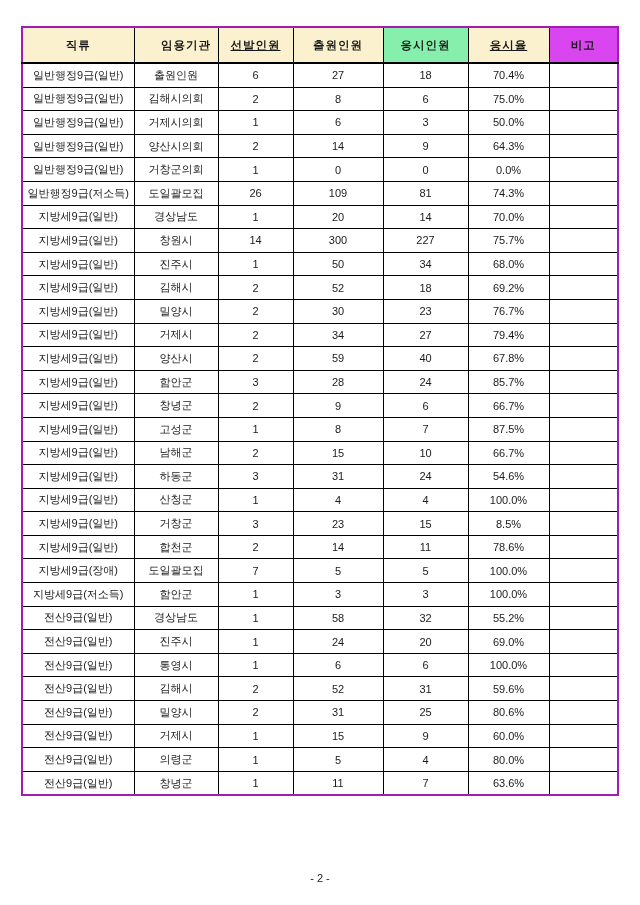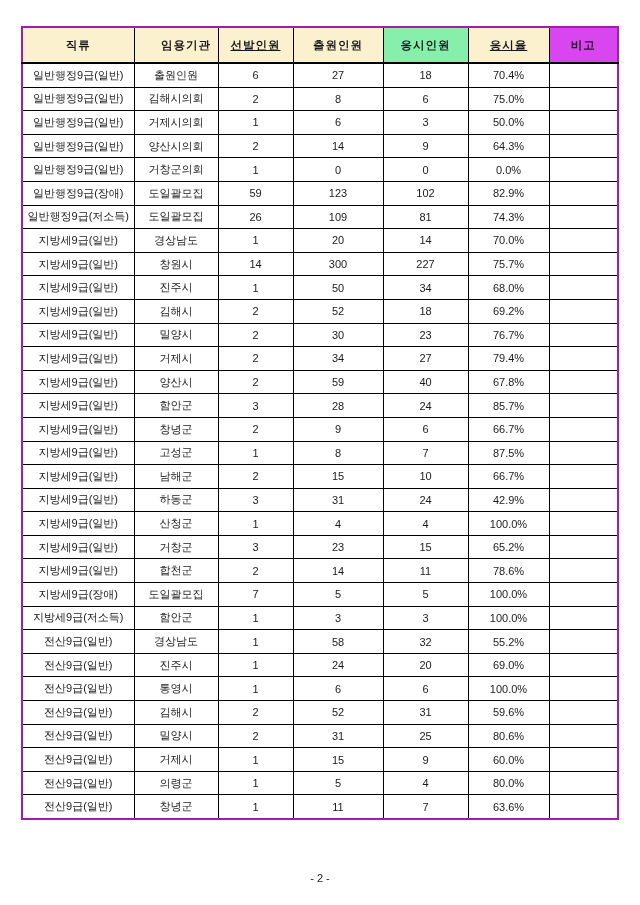--- a/index.html
+++ b/index.html
@@ -124,29 +124,20 @@
         <tr>
           <td>일반행정9급(일반)</td>
           <td>거창군의회</td>
           <td>1</td>
           <td>0</td>
           <td>0</td>
           <td>0.0%</td>
           <td></td>
         </tr>
         <tr>
-          <td>일반행정9급(장애)</td>
-          <td>도일괄모집</td>
-          <td>59</td>
-          <td>123</td>
-          <td>102</td>
-          <td>82.9%</td>
-          <td></td>
-        </tr>
-        <tr>
           <td>일반행정9급(저소득)</td>
           <td>도일괄모집</td>
           <td>26</td>
           <td>109</td>
           <td>81</td>
           <td>74.3%</td>
           <td></td>
         </tr>
         <tr>
           <td>지방세9급(일반)</td>
@@ -246,39 +237,39 @@
           <td>10</td>
           <td>66.7%</td>
           <td></td>
         </tr>
         <tr>
           <td>지방세9급(일반)</td>
           <td>하동군</td>
           <td>3</td>
           <td>31</td>
           <td>24</td>
-          <td>42.9%</td>
+          <td>54.6%</td>
           <td></td>
         </tr>
         <tr>
           <td>지방세9급(일반)</td>
           <td>산청군</td>
           <td>1</td>
           <td>4</td>
           <td>4</td>
           <td>100.0%</td>
           <td></td>
         </tr>
         <tr>
           <td>지방세9급(일반)</td>
           <td>거창군</td>
           <td>3</td>
           <td>23</td>
           <td>15</td>
-          <td>65.2%</td>
+          <td>8.5%</td>
           <td></td>
         </tr>
         <tr>
           <td>지방세9급(일반)</td>
           <td>합천군</td>
           <td>2</td>
           <td>14</td>
           <td>11</td>
           <td>78.6%</td>
           <td></td>

